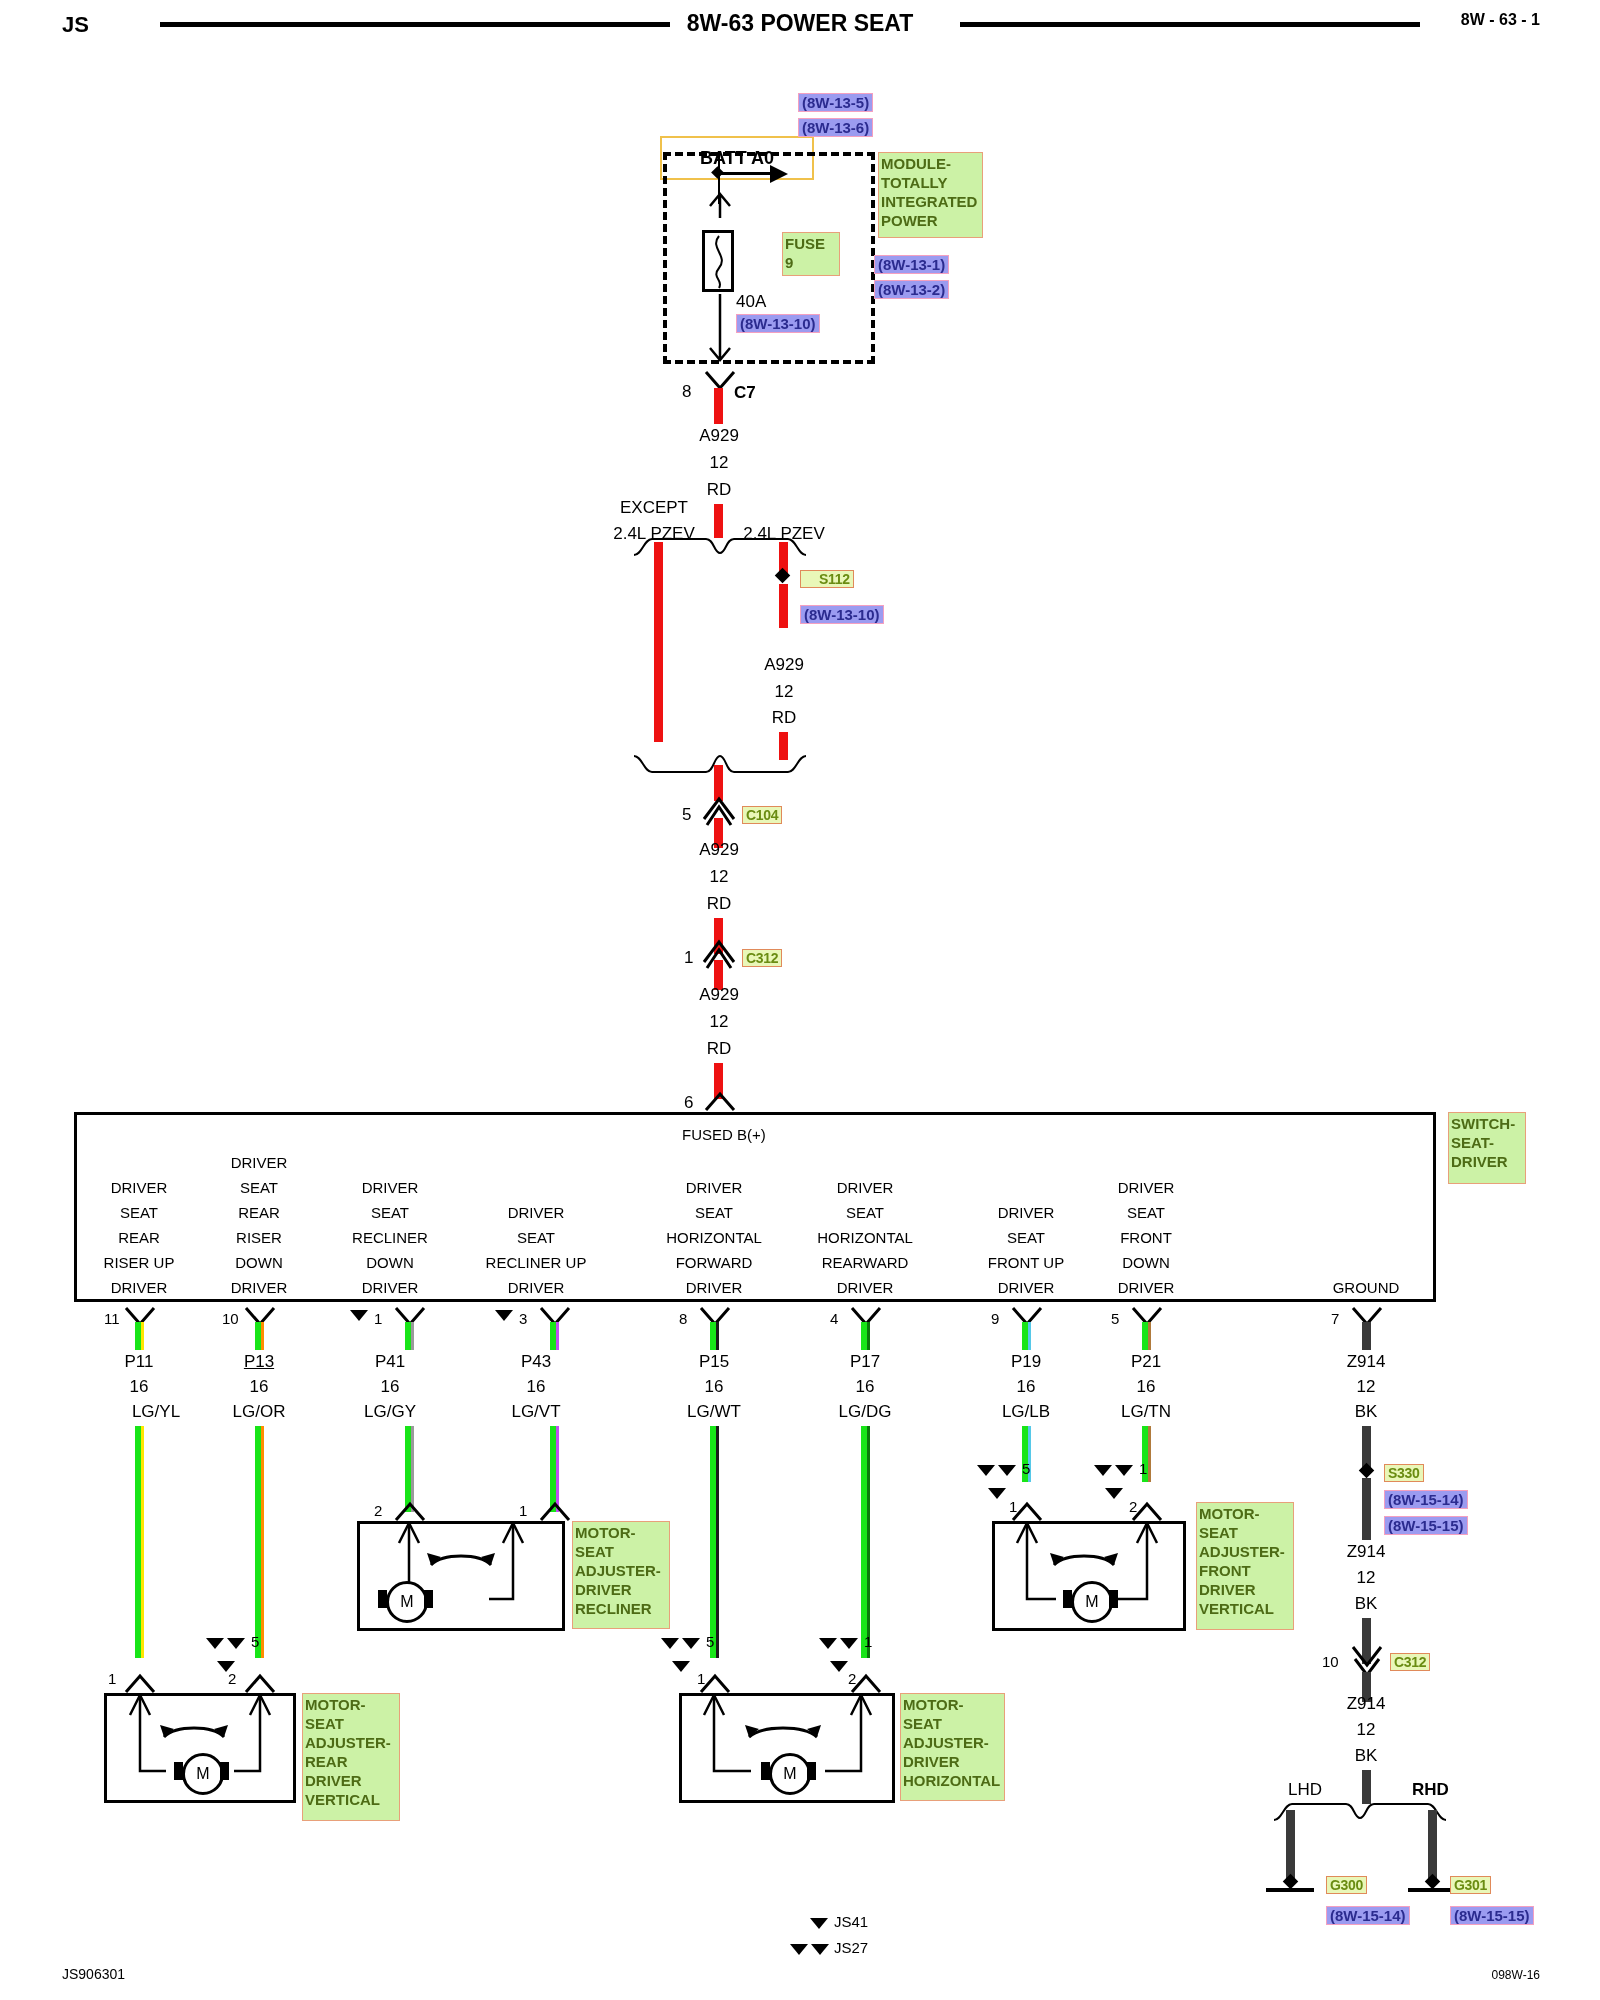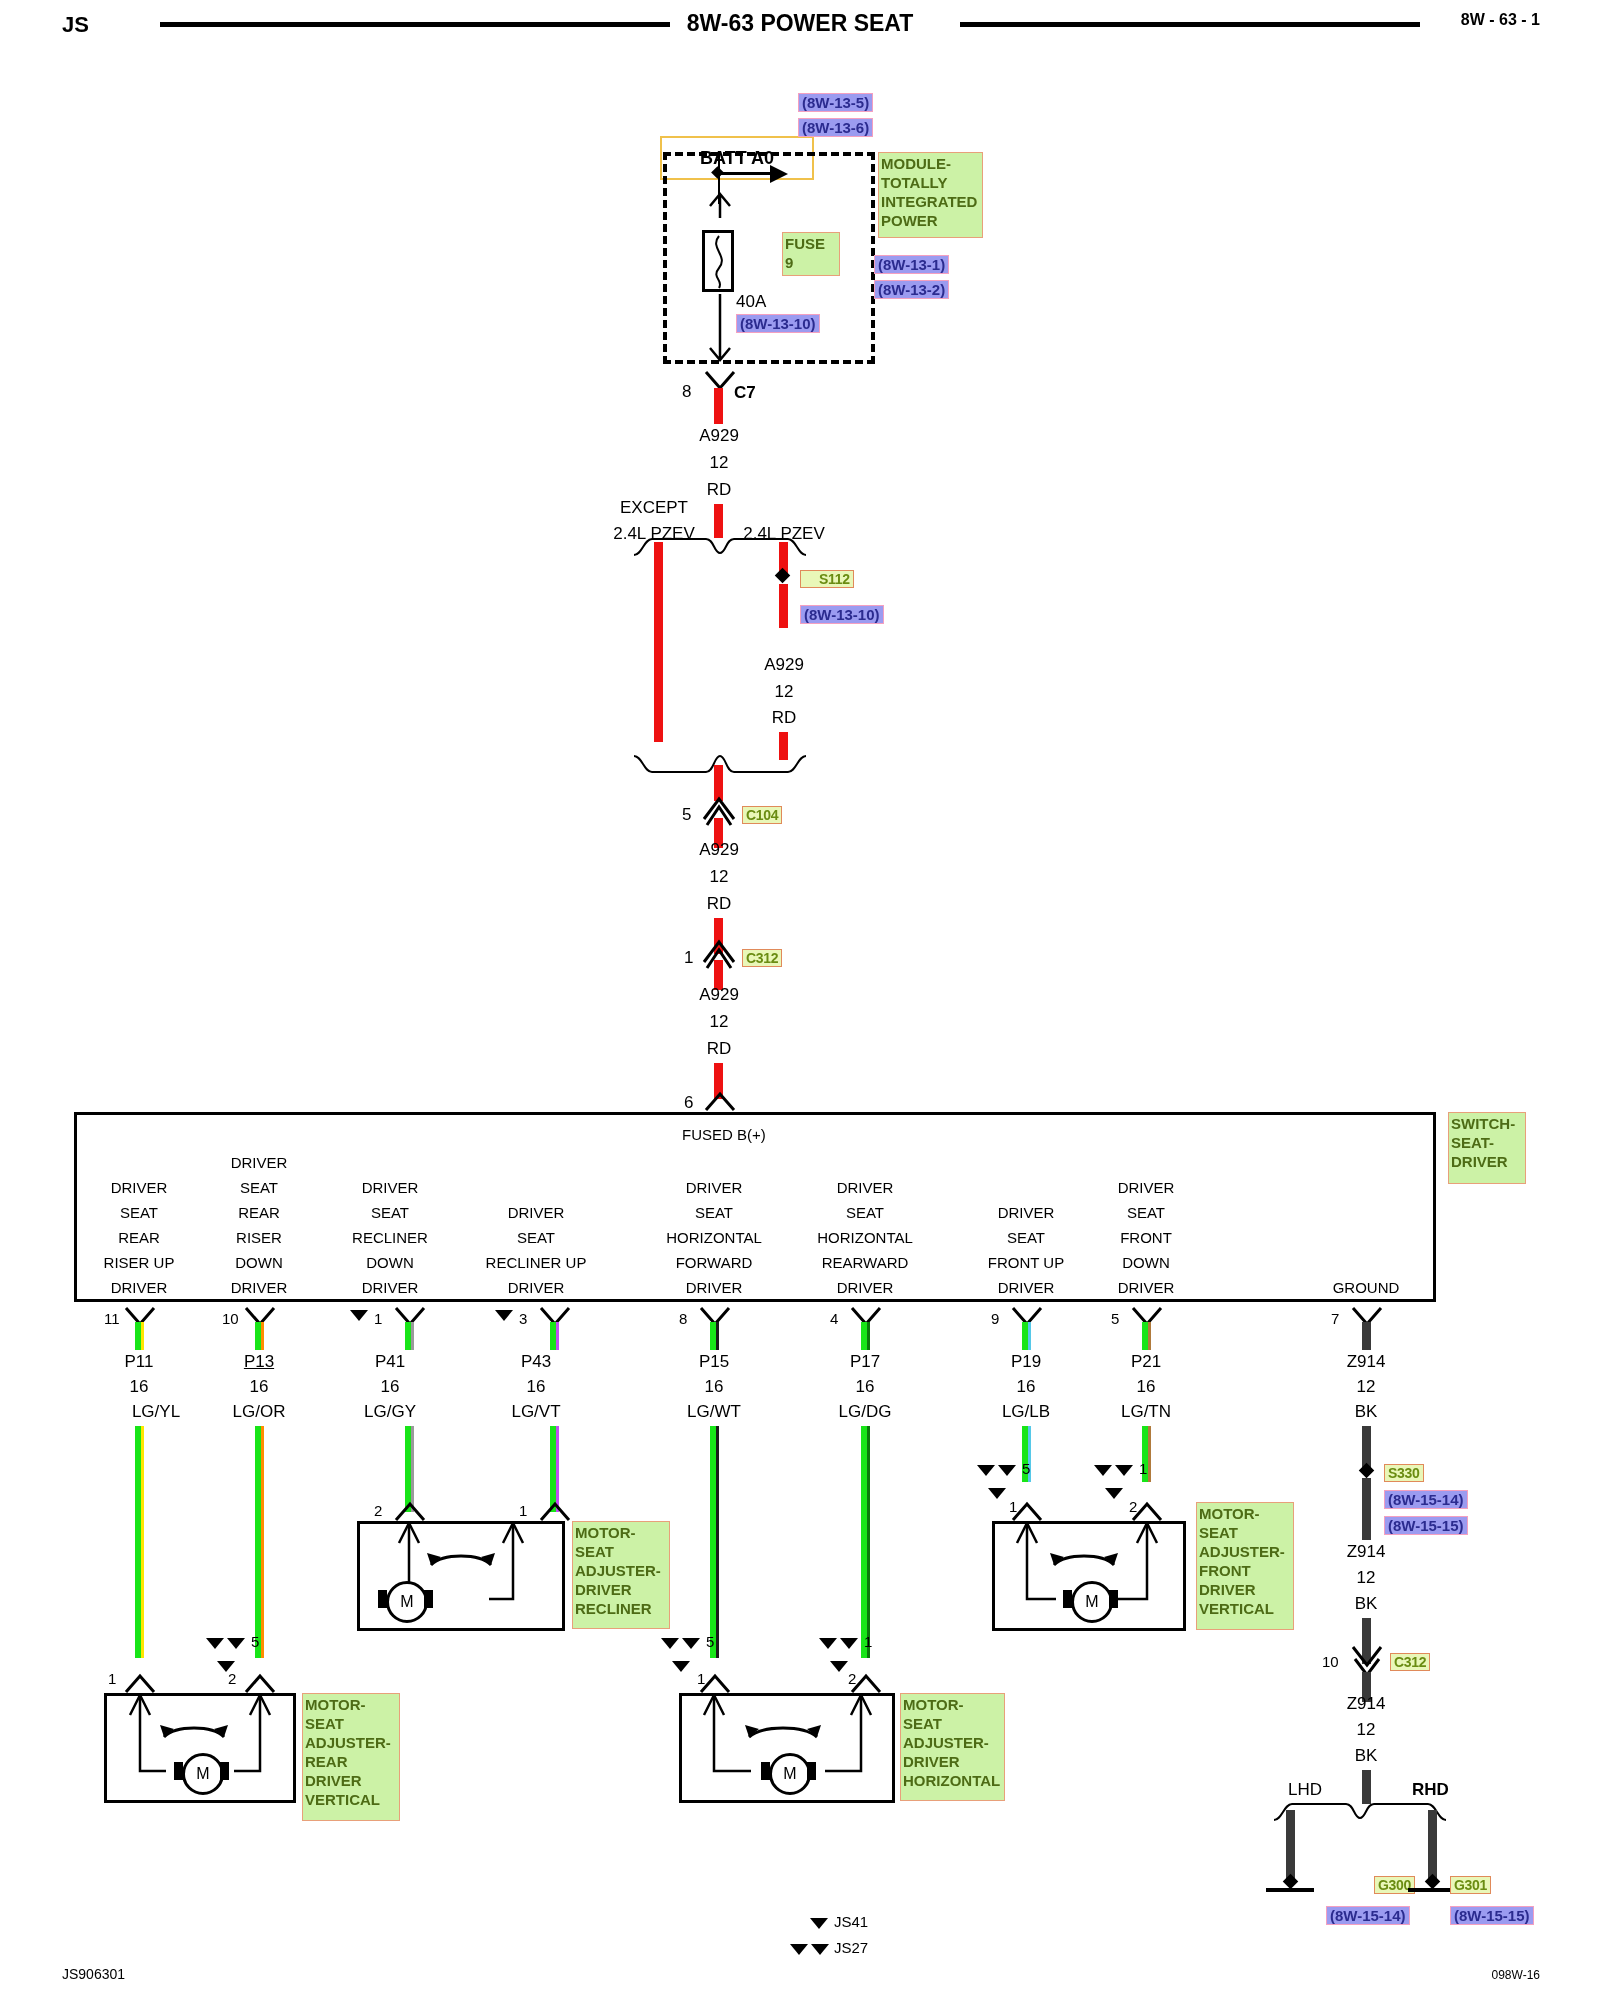--- a/index.html
+++ b/index.html
@@ -380,21 +380,21 @@
 
 <div class="t txt" style="left:1288px;top:1780px;">LHD</div>
 <div class="t txt" style="left:1412px;top:1780px;font-weight:bold;">RHD</div>
 <svg class="abs" style="left:1270px;top:1800px;" width="200" height="22">
   <path d="M4 20 C12 20 14 4 22 4 L76 4 C84 4 84 18 90 18 C96 18 96 4 104 4 L158 4 C166 4 168 20 176 20" stroke="#000" stroke-width="2" fill="none"></path>
 </svg>
 <div class="wire wire-bk" style="left:1286px;top:1810px;width:9px;height:72px;"></div>
 <div class="wire wire-bk" style="left:1428px;top:1810px;width:9px;height:72px;"></div>
 <div class="abs" style="left:1266px;top:1888px;width:48px;height:4px;background:#000;"></div>
 <div class="diamond" style="left:1285px;top:1876px;"></div>
-<div class="lbl-conn" style="left:1374px;top:1876px;text-align:right;">G300</div>
+<div class="lbl-conn" style="left:1326px;top:1876px;text-align:right;">G300</div>
 <div class="lbl-ref" style="left:1326px;top:1906px;">(8W-15-14)</div>
 <div class="abs" style="left:1408px;top:1888px;width:48px;height:4px;background:#000;"></div>
 <div class="diamond" style="left:1427px;top:1876px;"></div>
 <div class="lbl-conn" style="left:1450px;top:1876px;">G301</div>
 <div class="lbl-ref" style="left:1450px;top:1906px;">(8W-15-15)</div>
 
 <svg class="abs" style="left:390px;top:1500px;" width="40" height="24">
   <path d="M6 20 L20 4 L34 20" stroke="#000" stroke-width="3" fill="none"></path>
 </svg>
 <div class="t txt-s" style="left:374px;top:1502px;">2</div>

